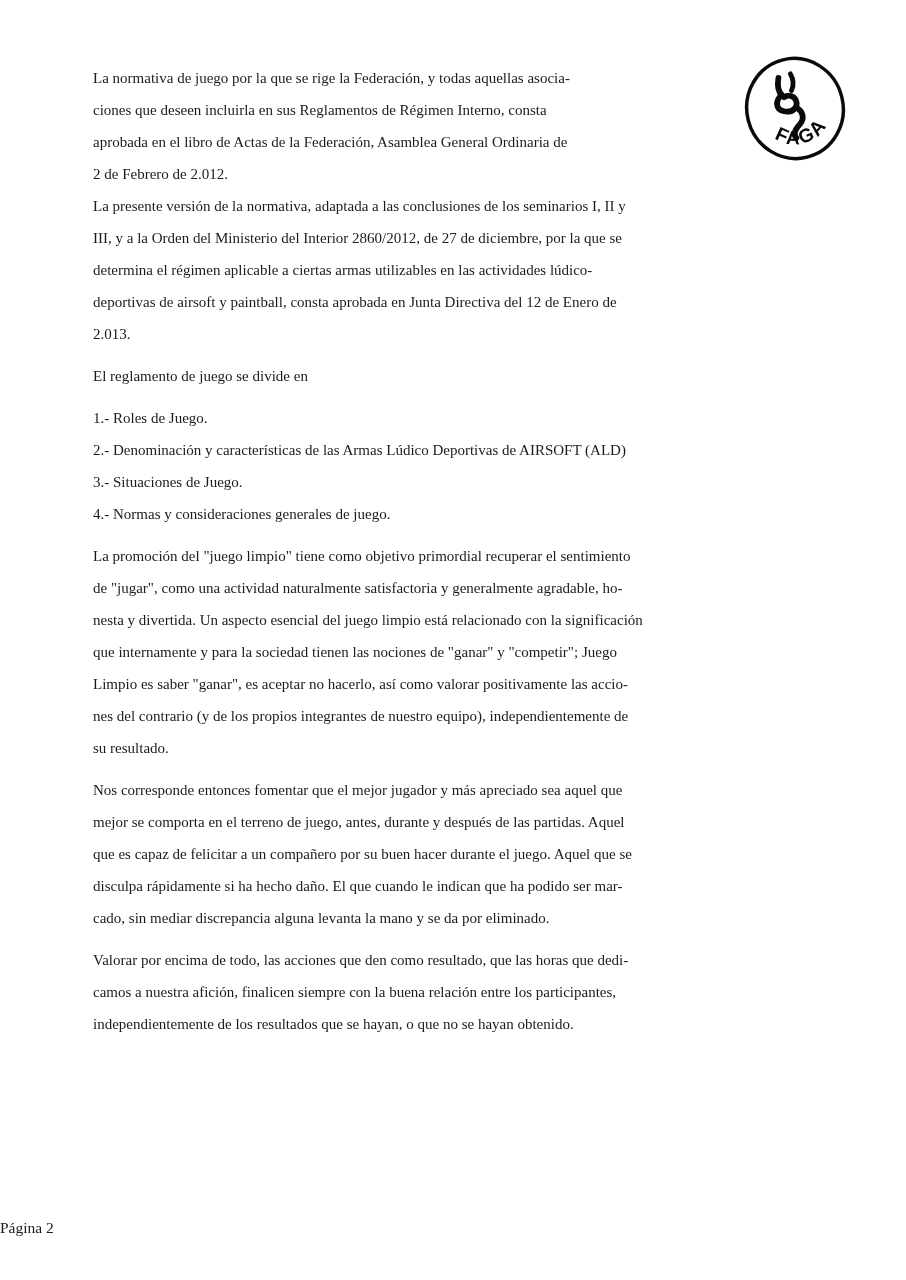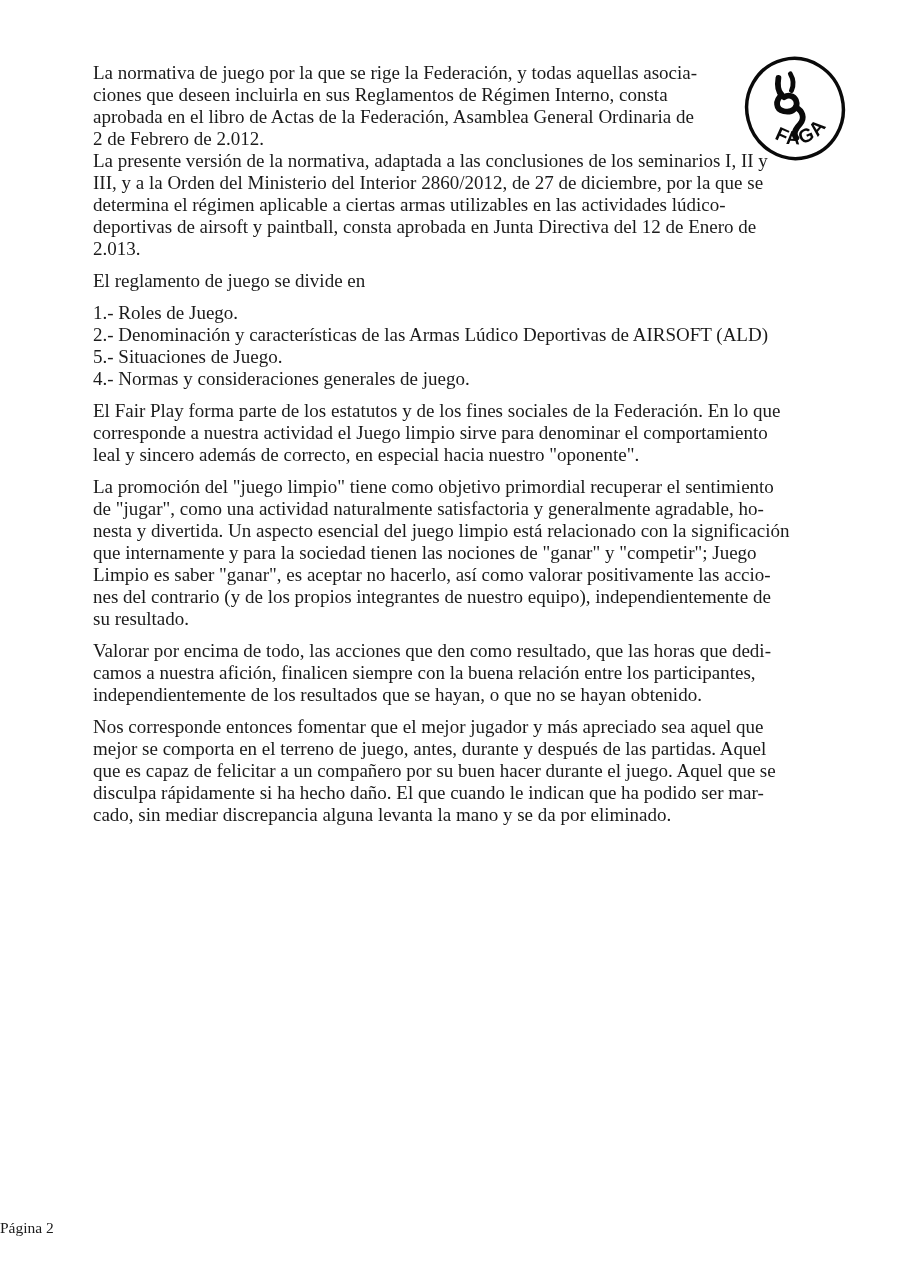--- a/index.html
+++ b/index.html
@@ -10,22 +10,22 @@
     background: #ffffff;
     overflow: hidden;
     font-family: "Liberation Serif", serif;
     color: #1b1b1b;
   }
   .content {
     position: absolute;
     left: 93px;
     top: 62px;
     width: 748px;
-    font-size: 19px;
-    line-height: 22px;
+    font-size: 15px;
+    line-height: 32px;
   }
   .content p {
     margin: 0;
     white-space: pre-line;
   }
   .content p.gap { margin-top: 10px; }
   .stamp {
     position: absolute;
     left: 741px;
     top: 53px;
@@ -88,37 +88,34 @@
 aprobada en el libro de Actas de la Federación, Asamblea General Ordinaria de
 2 de Febrero de 2.012.</p>
     <p>La presente versión de la normativa, adaptada a las conclusiones de los seminarios I, II y
 III, y a la Orden del Ministerio del Interior 2860/2012, de 27 de diciembre, por la que se
 determina el régimen aplicable a ciertas armas utilizables en las actividades lúdico-
 deportivas de airsoft y paintball, consta aprobada en Junta Directiva del 12 de Enero de
 2.013.</p>
     <p class="gap">El reglamento de juego se divide en</p>
     <p class="gap">1.- Roles de Juego.
 2.- Denominación y características de las Armas Lúdico Deportivas de AIRSOFT (ALD)
-5.- Situaciones de Juego.
+3.- Situaciones de Juego.
 4.- Normas y consideraciones generales de juego.</p>
-    <p class="gap">El Fair Play forma parte de los estatutos y de los fines sociales de la Federación. En lo que
-corresponde a nuestra actividad el Juego limpio sirve para denominar el comportamiento
-leal y sincero además de correcto, en especial hacia nuestro "oponente".</p>
     <p class="gap">La promoción del "juego limpio" tiene como objetivo primordial recuperar el sentimiento
 de "jugar", como una actividad naturalmente satisfactoria y generalmente agradable, ho-
 nesta y divertida. Un aspecto esencial del juego limpio está relacionado con la significación
 que internamente y para la sociedad tienen las nociones de "ganar" y "competir"; Juego
 Limpio es saber "ganar", es aceptar no hacerlo, así como valorar positivamente las accio-
 nes del contrario (y de los propios integrantes de nuestro equipo), independientemente de
 su resultado.</p>
-    <p class="gap">Valorar por encima de todo, las acciones que den como resultado, que las horas que dedi-
-camos a nuestra afición, finalicen siempre con la buena relación entre los participantes,
-independientemente de los resultados que se hayan, o que no se hayan obtenido.</p>
     <p class="gap">Nos corresponde entonces fomentar que el mejor jugador y más apreciado sea aquel que
 mejor se comporta en el terreno de juego, antes, durante y después de las partidas. Aquel
 que es capaz de felicitar a un compañero por su buen hacer durante el juego. Aquel que se
 disculpa rápidamente si ha hecho daño. El que cuando le indican que ha podido ser mar-
 cado, sin mediar discrepancia alguna levanta la mano y se da por eliminado.</p>
+    <p class="gap">Valorar por encima de todo, las acciones que den como resultado, que las horas que dedi-
+camos a nuestra afición, finalicen siempre con la buena relación entre los participantes,
+independientemente de los resultados que se hayan, o que no se hayan obtenido.</p>
   </div>
 
   <div class="footer">Página 2</div>
 
 </div>
 
 </body></html>

